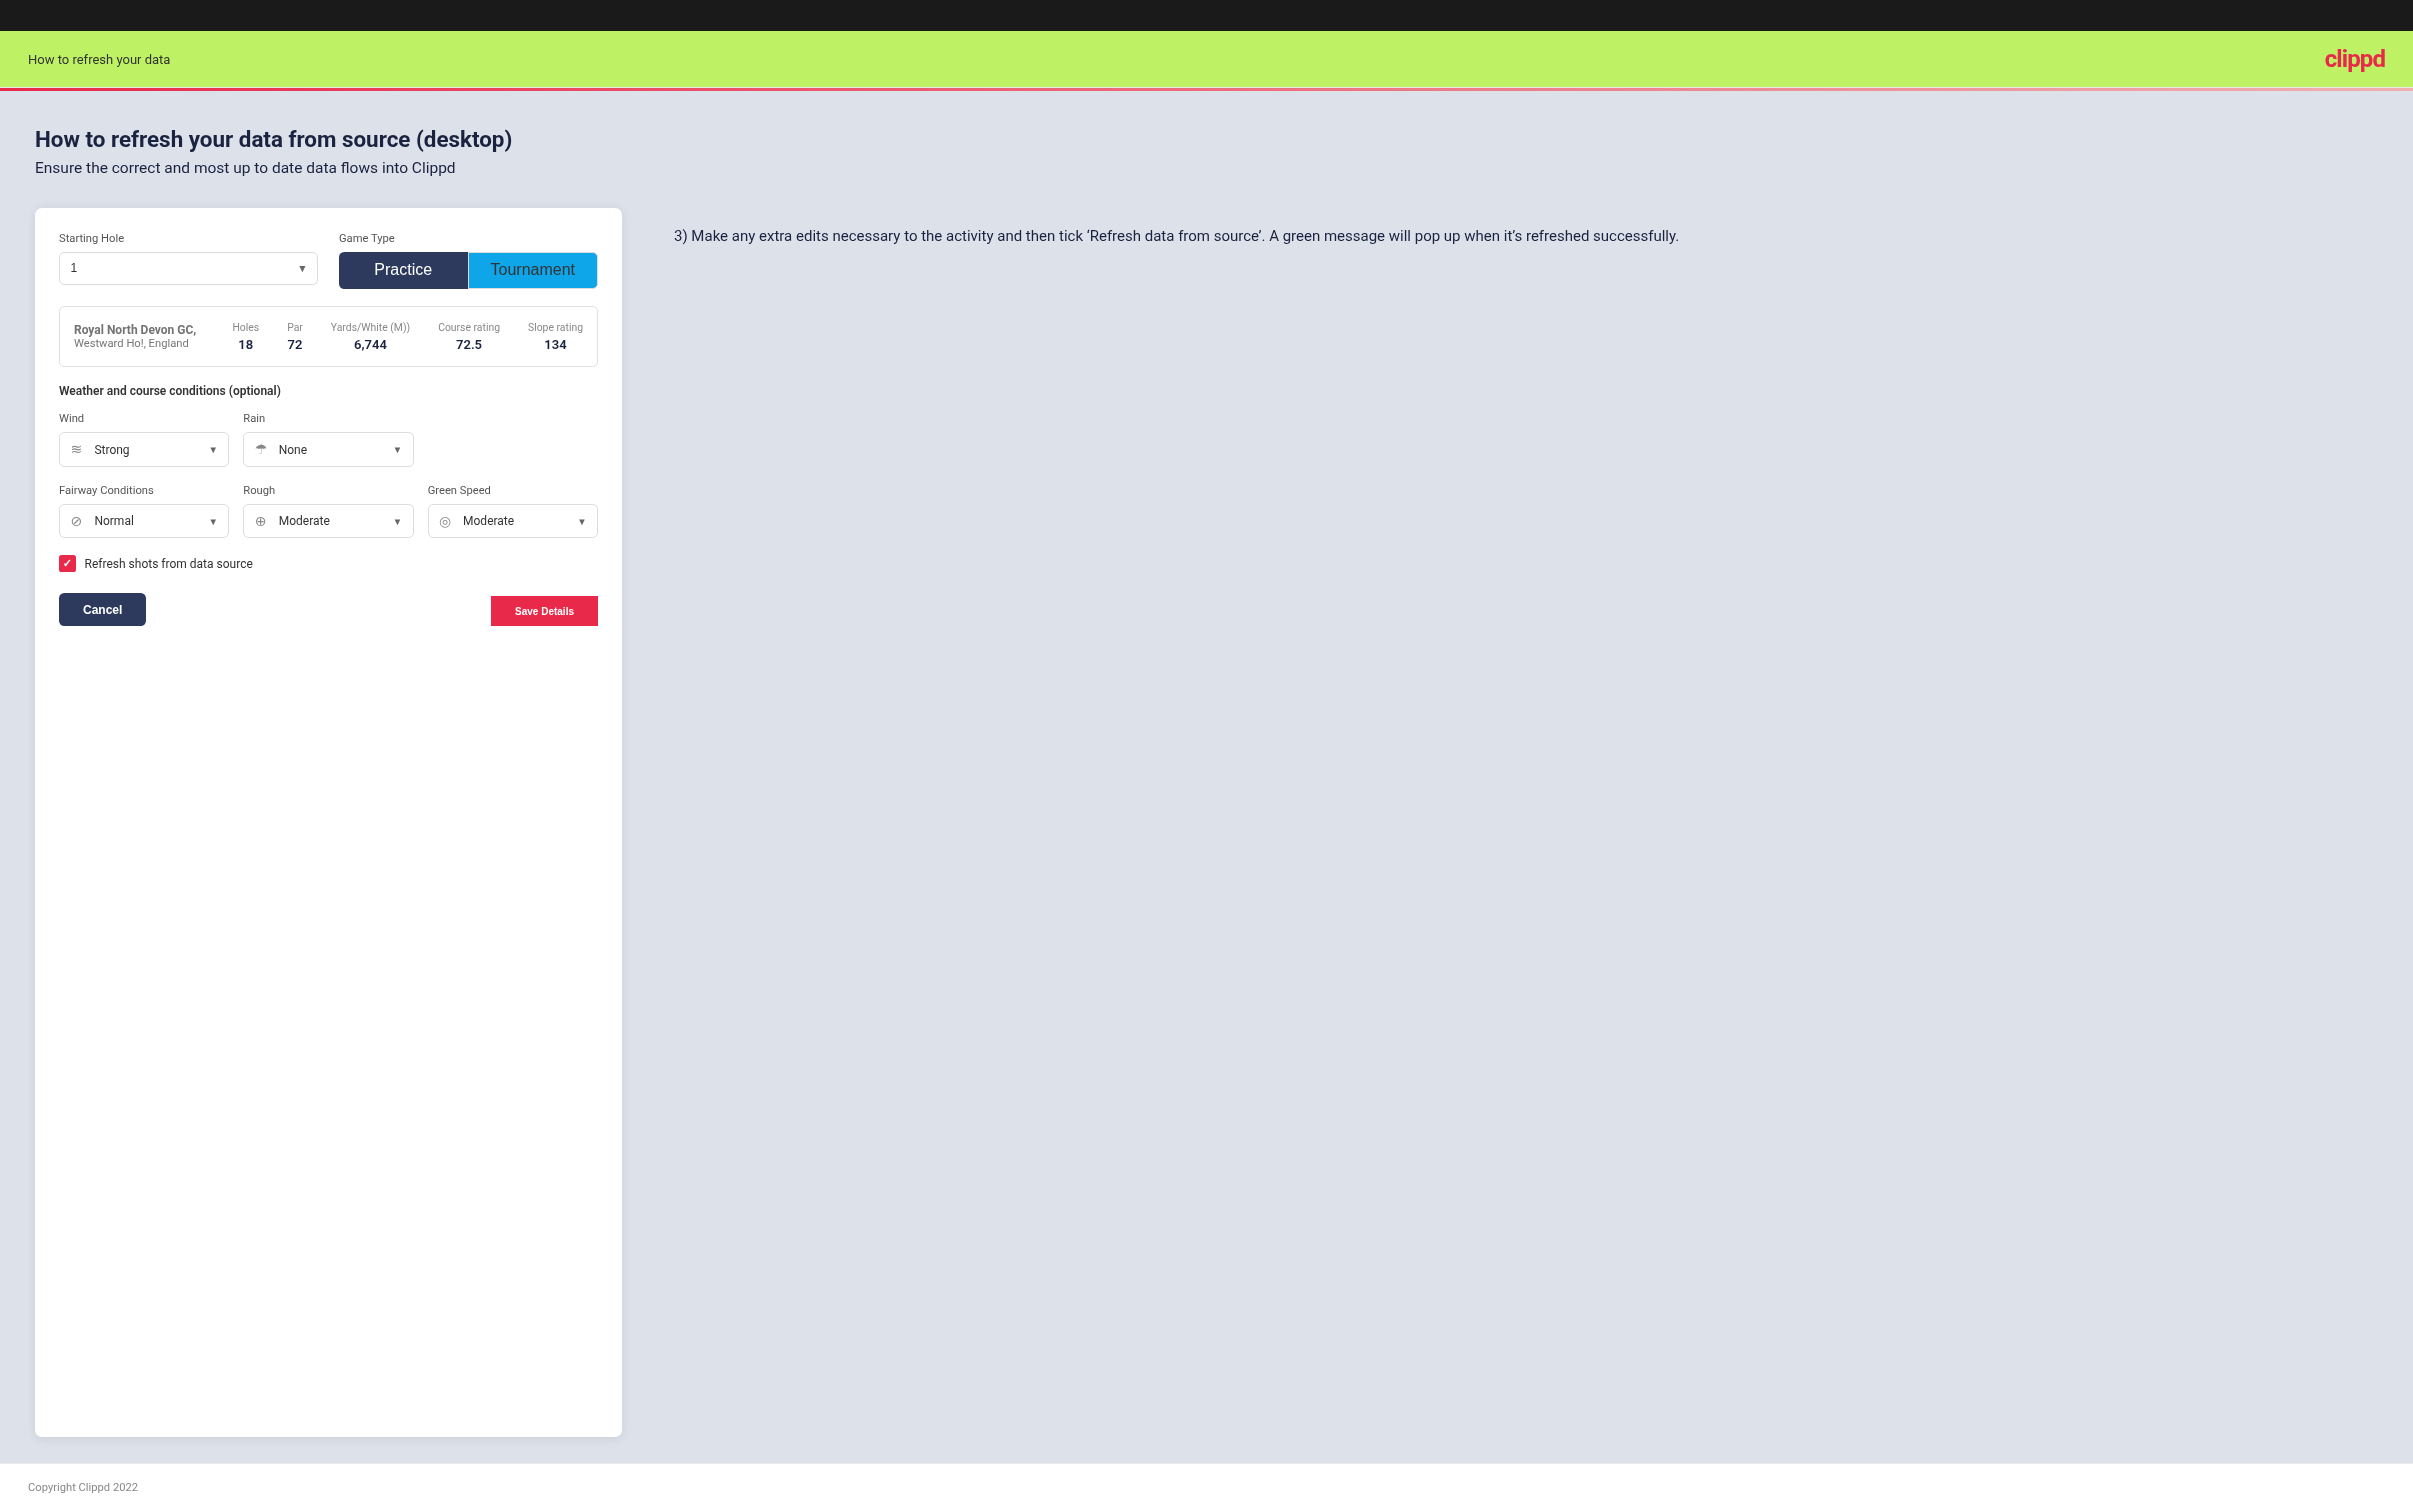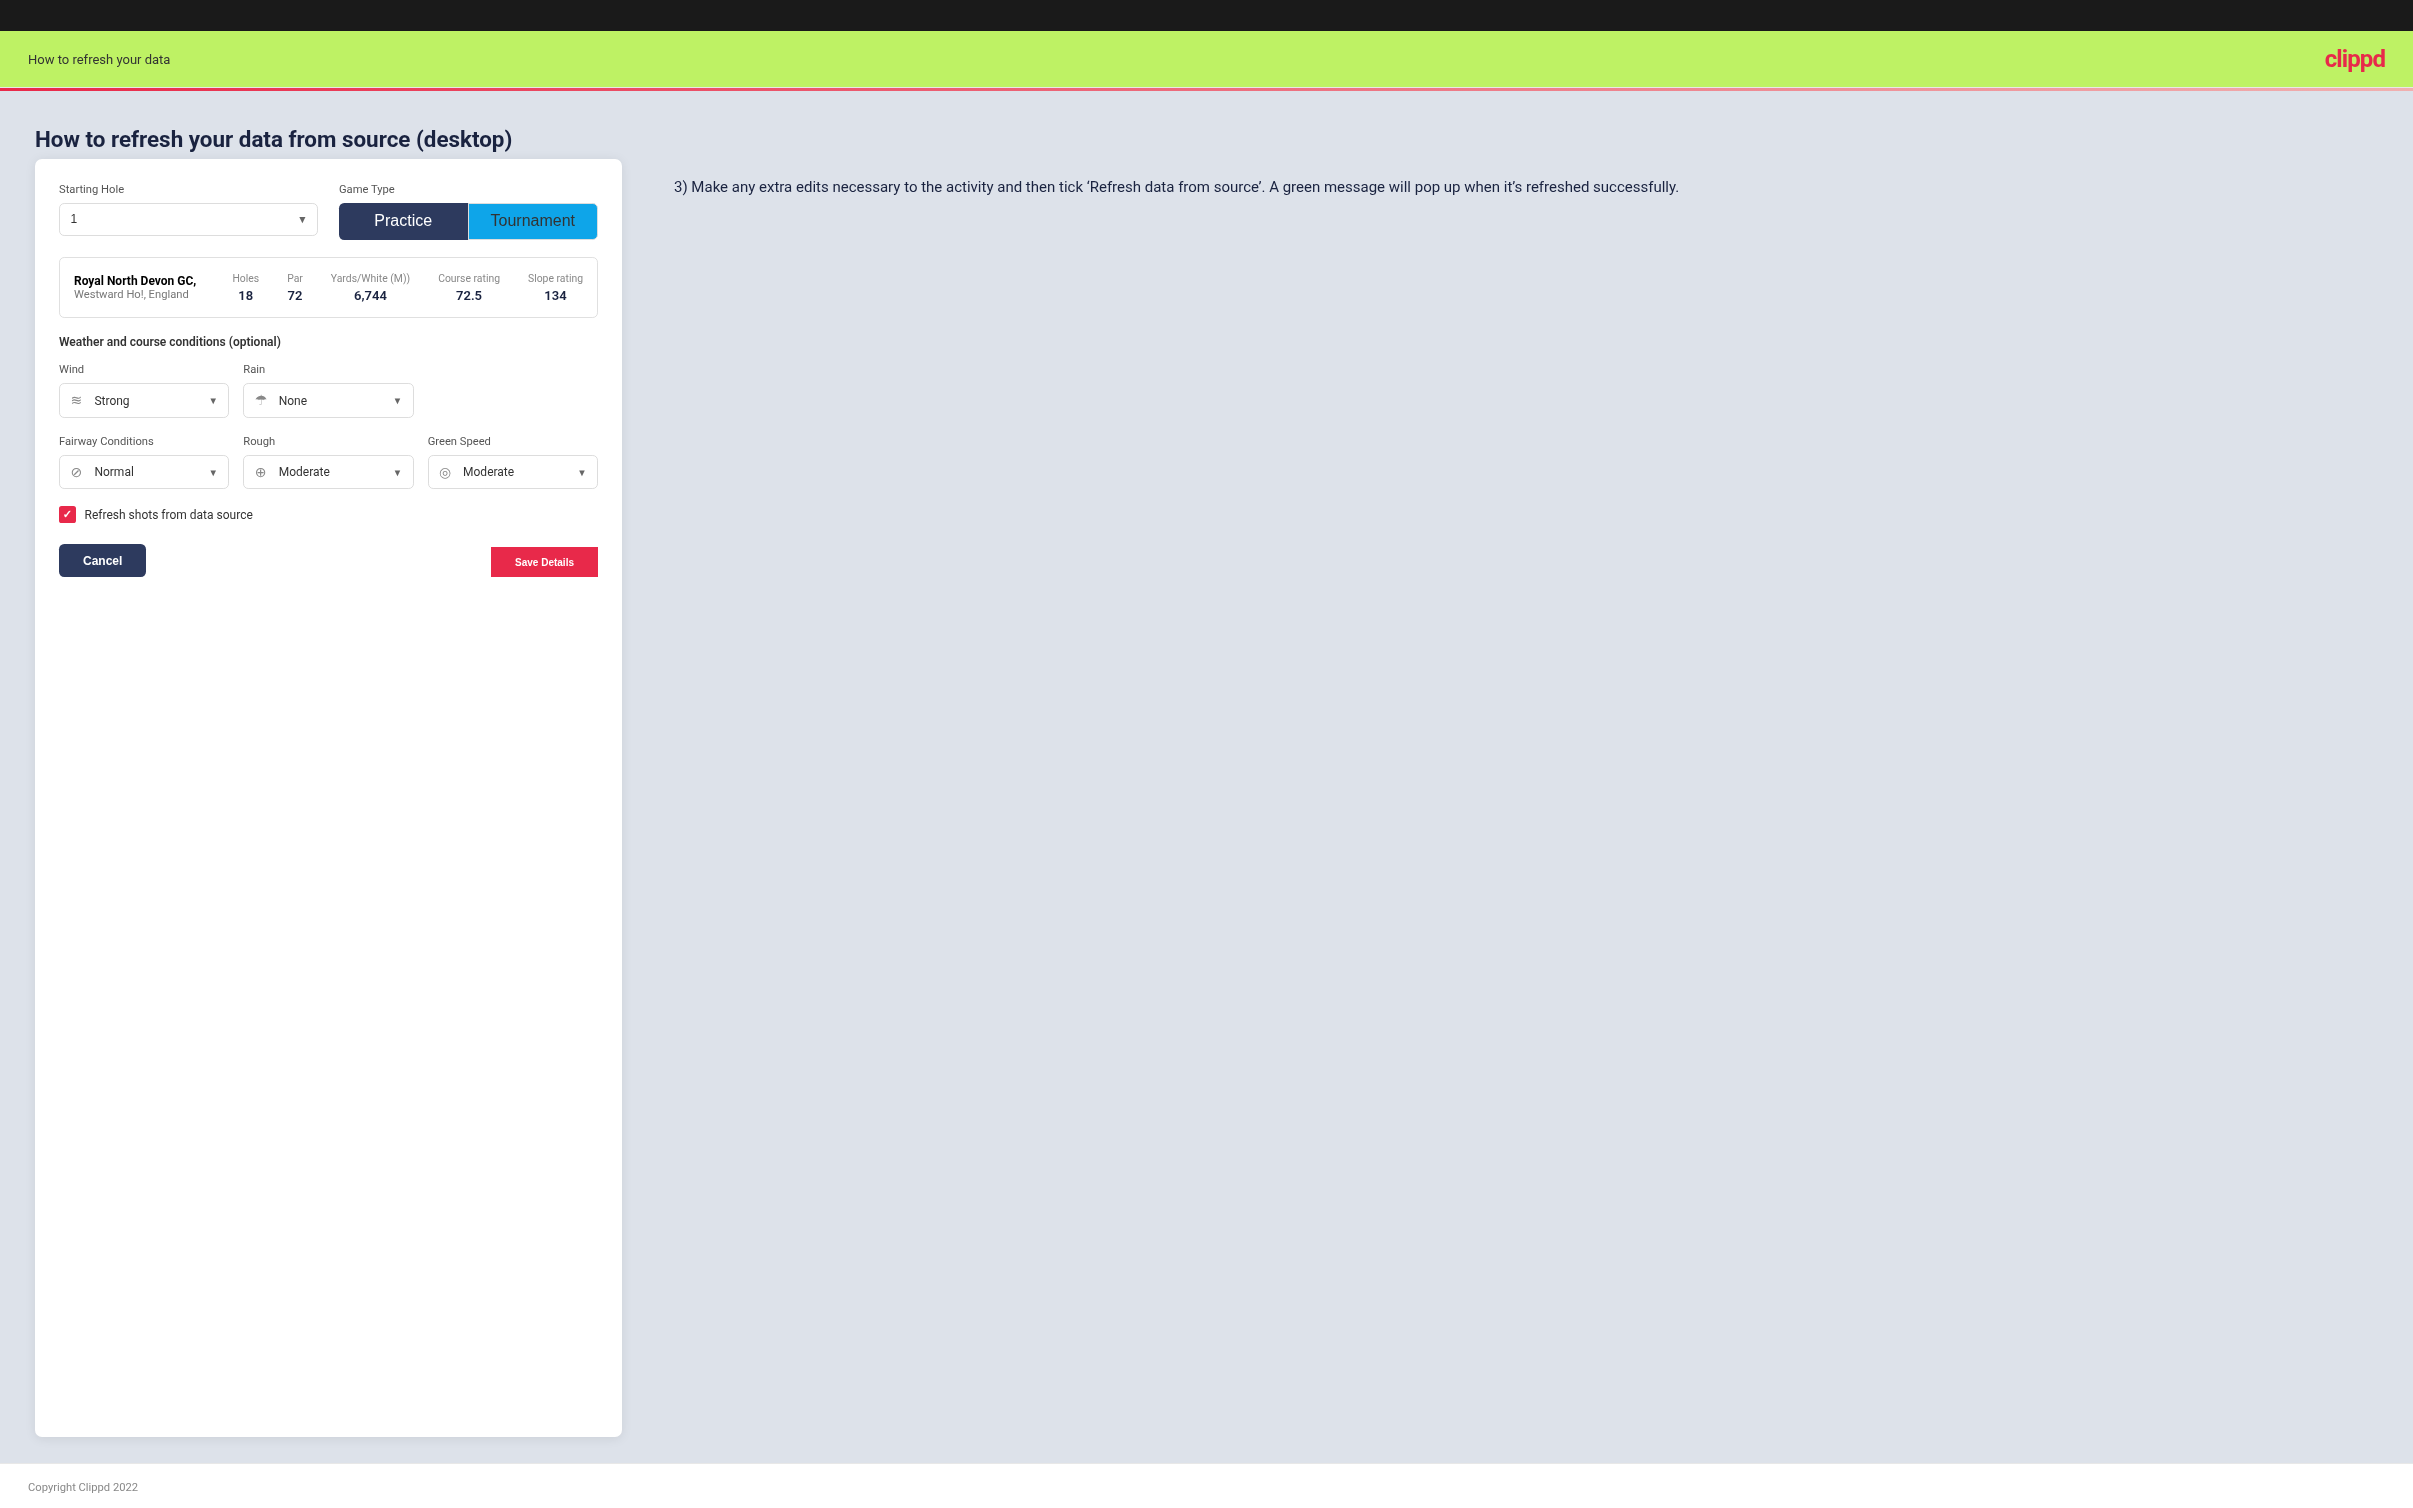--- a/index.html
+++ b/index.html
@@ -136,21 +136,21 @@
       border-radius: 5.2px;
       padding: 14px;
       margin-bottom: 17px;
       display: flex;
       align-items: center;
       justify-content: space-between;
     }
     .course-info h3 {
       font-size: 12px;
       font-weight: 700;
-      color: #000000;
+      color: #737373;
     }
     .course-info p {
       font-size: 11.2px;
       color: #777;
     }
     .course-stats {
       display: flex;
       gap: 28px;
     }
     .stat-item {
@@ -290,20 +290,21 @@
 
 <div class="header">
   <span class="header-title">How to refresh your data</span>
   <span class="logo">clippd</span>
 </div>
 
 <div class="divider-line"></div>
 
 <div class="main-content">
   <h1 class="page-heading">How to refresh your data from source (desktop)</h1>
+  <p class="page-subheading">Ensure the correct and most up to date data flows into Clippd</p>
 
   <div class="content-area">
     <div class="form-panel">
 
       <div class="form-row">
         <div class="form-group">
           <label class="form-label">Starting Hole</label>
           <div class="select-wrapper">
             <select class="select-input">
               <option value="1">1</option>

